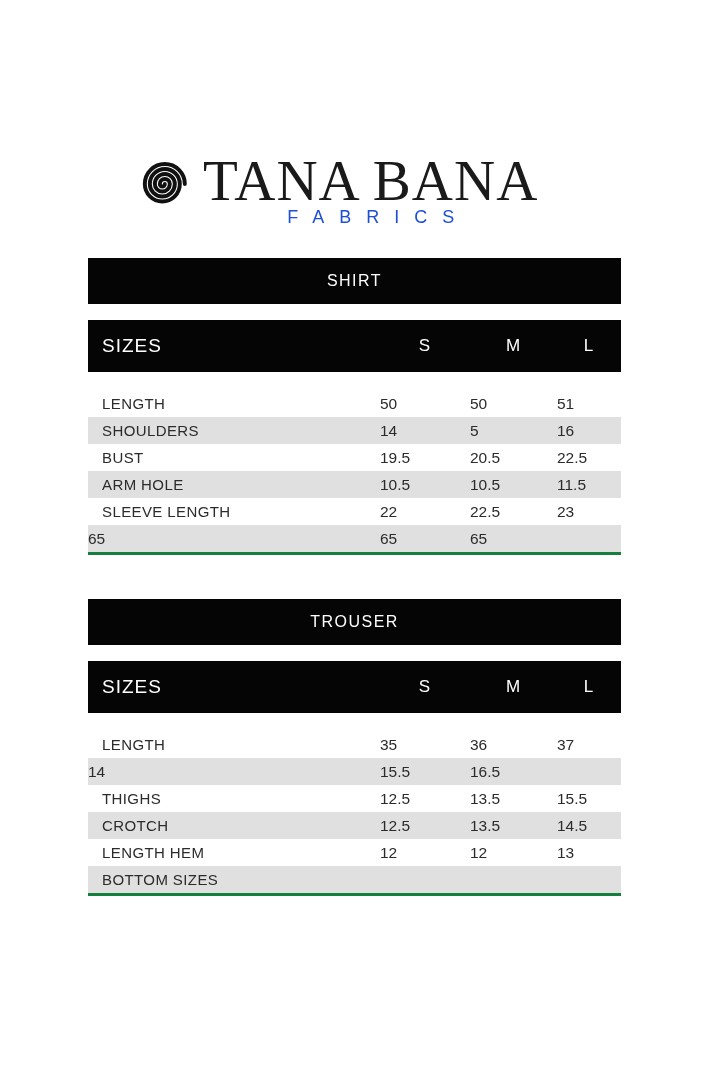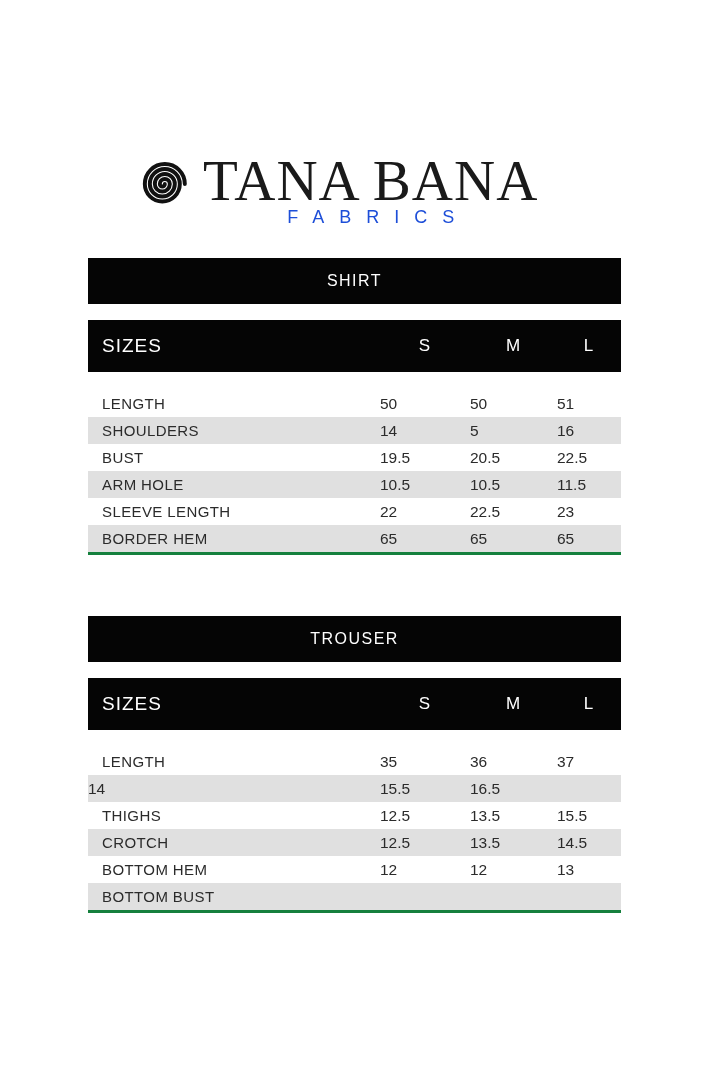--- a/index.html
+++ b/index.html
@@ -18,21 +18,21 @@
   }
   .brand-sub {
     margin-top:-2px;
     font-size:18px; letter-spacing:15px; margin-right:-15px;
     color:#1d4ed8; white-space:nowrap;
   }
 
   
   .section { position:absolute; left:88px; width:533px; }
   .section.shirt   { top:258px; }
-  .section.trouser { top:616px; }
+  .section.trouser { top:599px; }
 
   .title-bar {
     height:46px; background:#050505; color:#ffffff;
     display:flex; align-items:center; justify-content:center;
     font-size:16px; letter-spacing:1.5px; margin-bottom:16px;
   }
 
   .grid-row { display:grid; grid-template-columns:292px 90px 87px 64px; align-items:center; }
 
   .sizes-bar {
@@ -106,21 +106,20 @@
         <div class="col-size">10.5</div>
         <div class="col-size">11.5</div>
       </div>
       <div class="grid-row body-row">
         <div class="col-label">SLEEVE LENGTH</div>
         <div class="col-size">22</div>
         <div class="col-size">22.5</div>
         <div class="col-size">23</div>
       </div>
       <div class="grid-row body-row">
-        <div class="col-label">BORDER HEM</div>
         <div class="col-size">65</div>
         <div class="col-size">65</div>
         <div class="col-size">65</div>
       </div>
     </div>
   </div>
 
   <div class="section trouser">
     <div class="title-bar">
       <span>TROUSER</span>
@@ -149,27 +148,27 @@
         <div class="col-size">13.5</div>
         <div class="col-size">15.5</div>
       </div>
       <div class="grid-row body-row">
         <div class="col-label">CROTCH</div>
         <div class="col-size">12.5</div>
         <div class="col-size">13.5</div>
         <div class="col-size">14.5</div>
       </div>
       <div class="grid-row body-row">
-        <div class="col-label">BOTTOM HEM</div>
+        <div class="col-label">LENGTH HEM</div>
         <div class="col-size">12</div>
         <div class="col-size">12</div>
         <div class="col-size">13</div>
       </div>
       <div class="grid-row body-row">
-        <div class="col-label">BOTTOM BUST</div>
+        <div class="col-label">BOTTOM SIZES</div>
         <div class="col-size"></div>
         <div class="col-size"></div>
         <div class="col-size"></div>
       </div>
     </div>
   </div>
 
 </div>
 
 </body></html>

